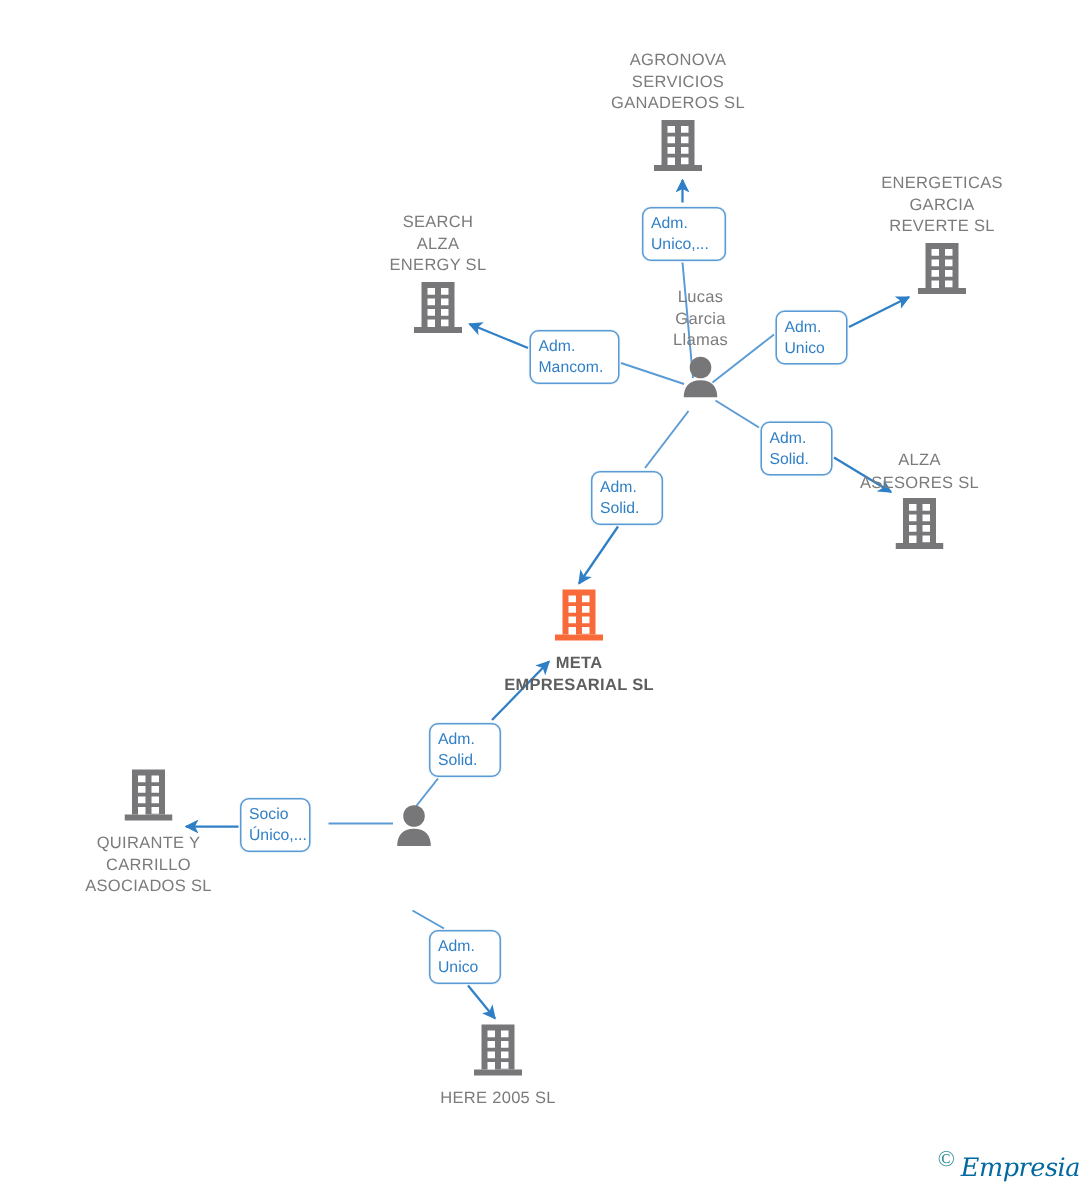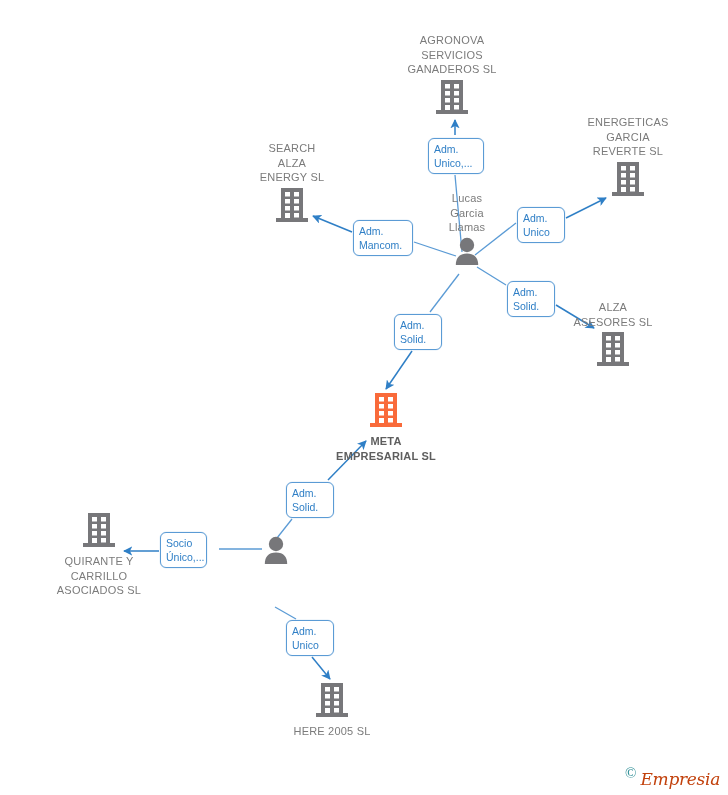--- a/index.html
+++ b/index.html
@@ -75,21 +75,21 @@
     align-items: center;
     gap: 4px;
   }
   .watermark .copy {
     font-size: 15px;
     color: #2f8f96;
     font-family: "Liberation Serif", serif;
   }
   .watermark .brand {
     font-size: 17px;
-    color: #c2410c;
+    color: #0369a1;
     font-family: "DejaVu Serif", serif;
     font-style: italic;
     letter-spacing: -0.3px;
     margin-top: 12px;
   }
 </style>
 </head>
 <body>
 
 <div id="graph">

